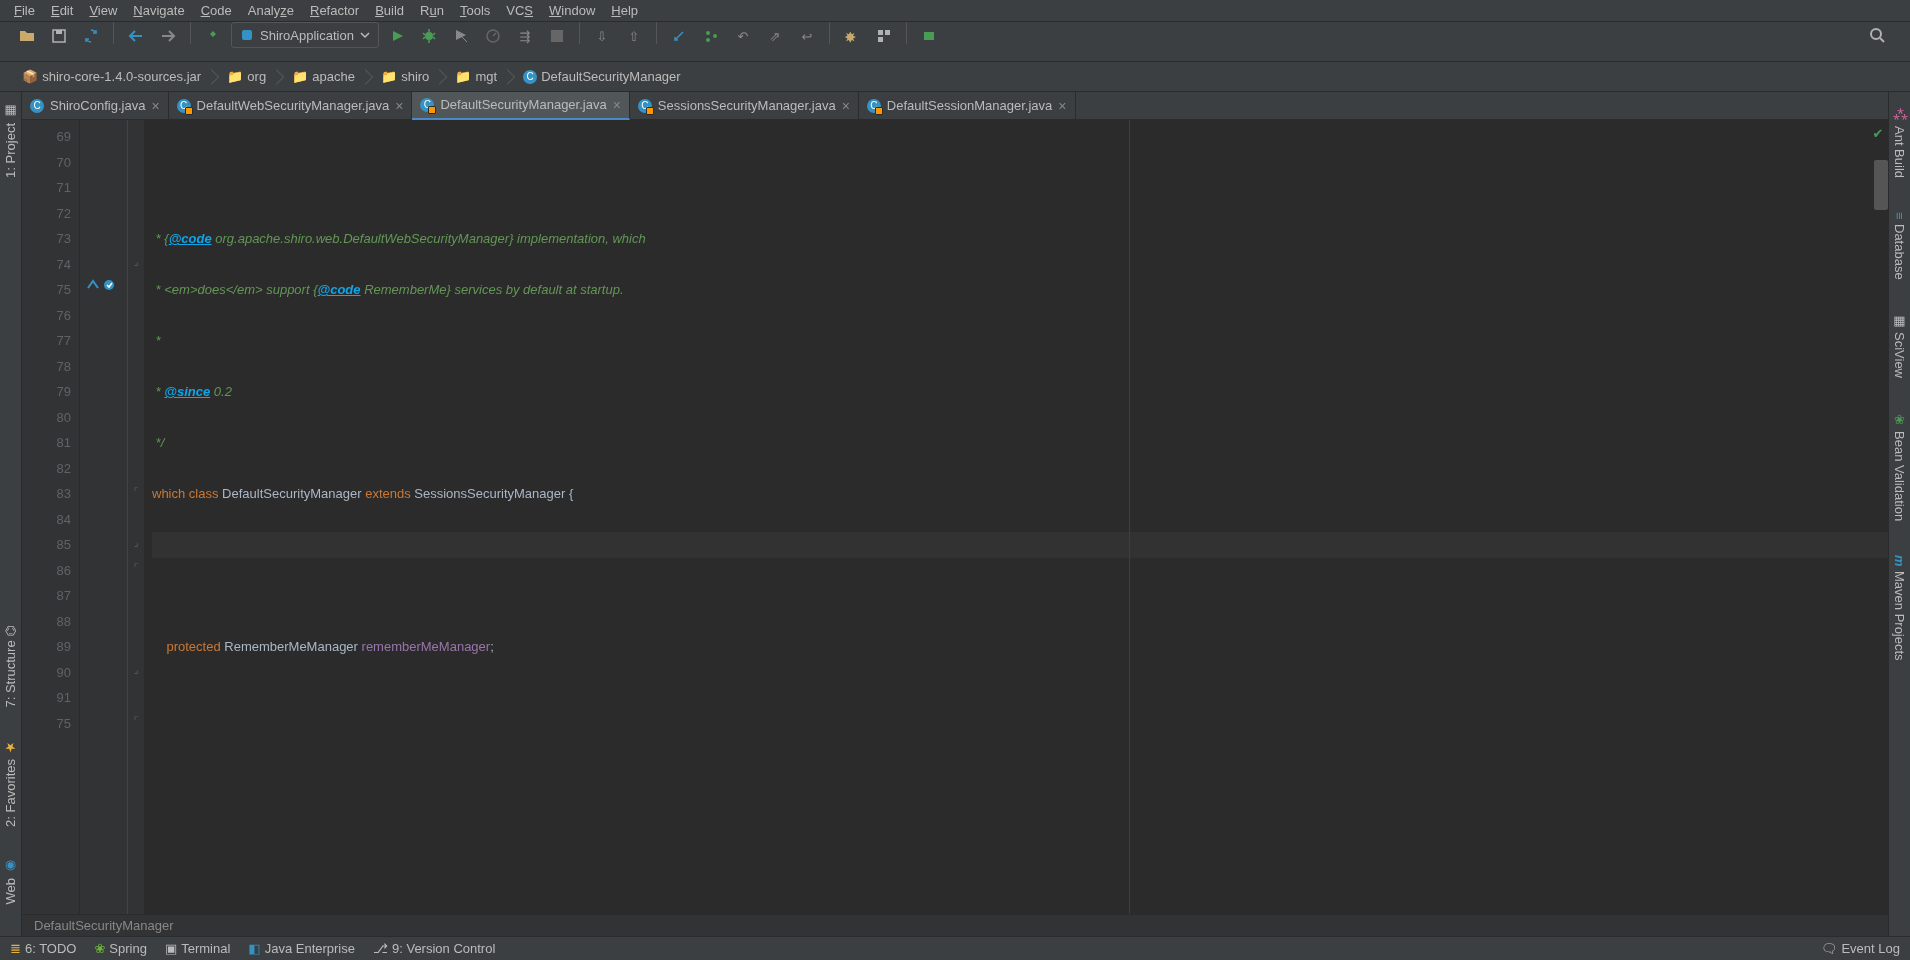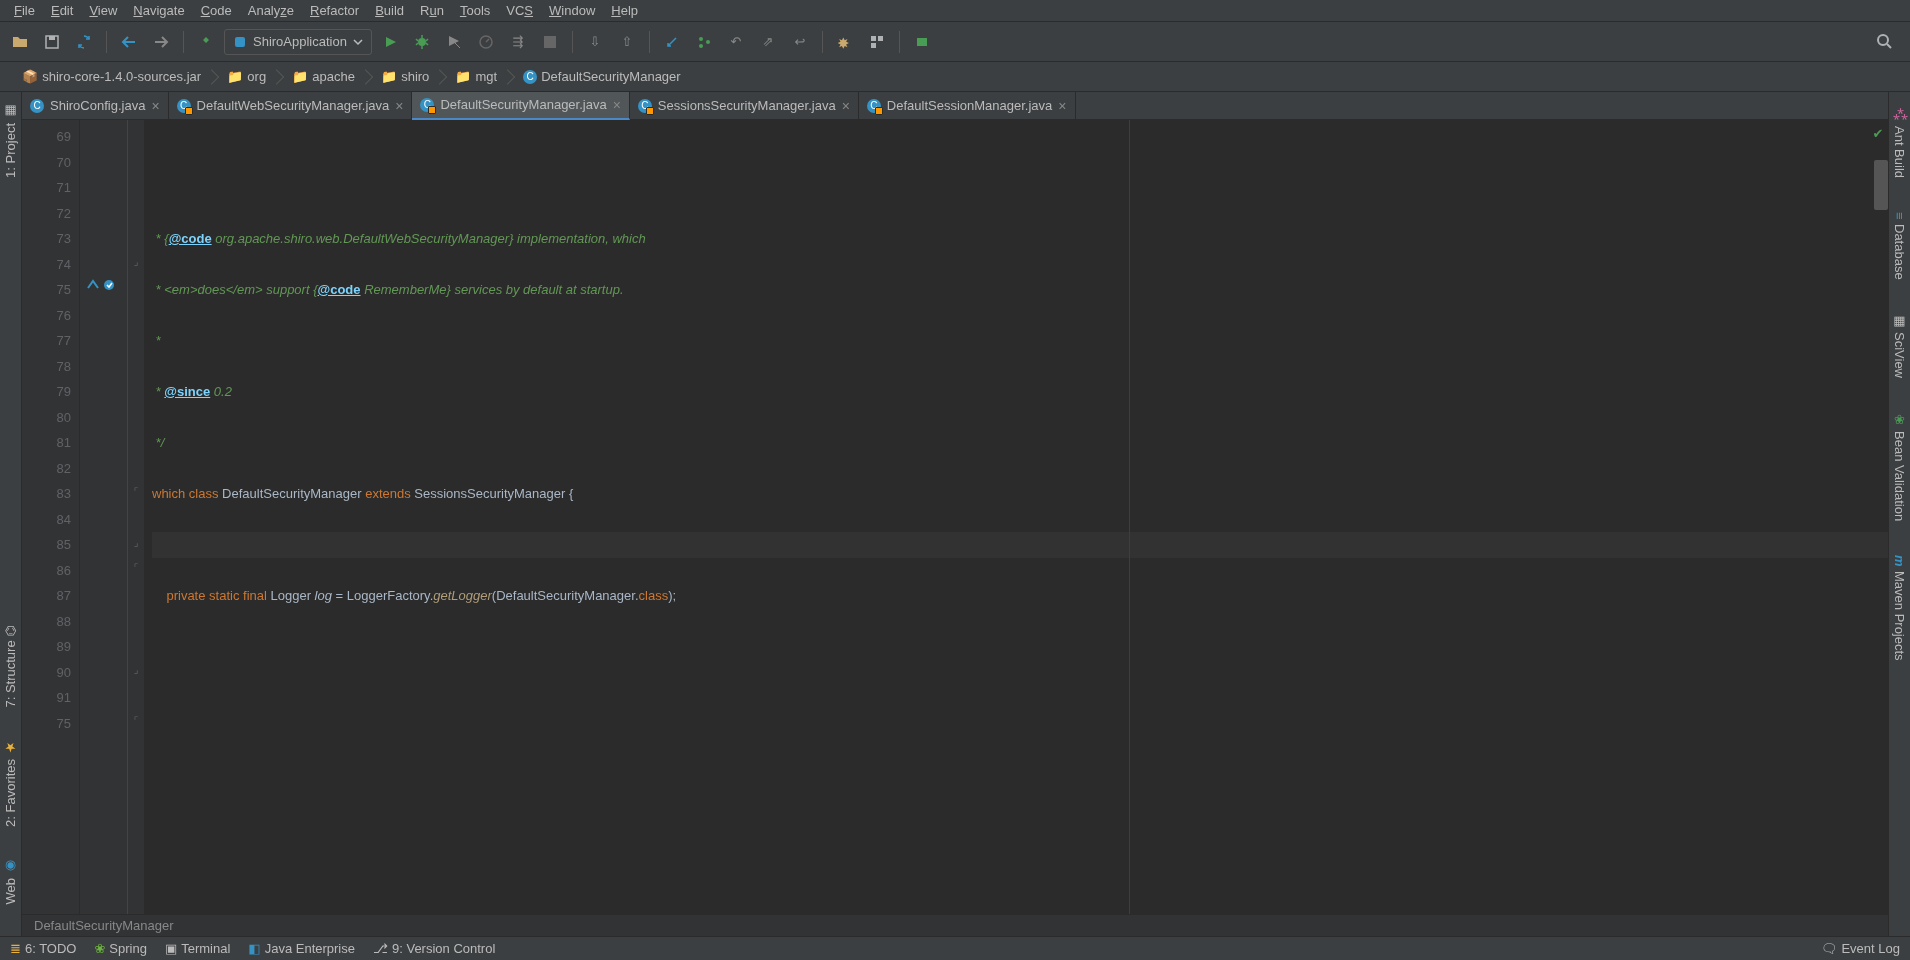--- a/index.html
+++ b/index.html
@@ -1,20 +1,20 @@
 <!DOCTYPE html>
 <html><head>
 <meta charset="utf-8">
 <style>
 *{margin:0;padding:0;box-sizing:border-box;font-family:"Segoe UI",Arial,sans-serif;font-size:13px;user-select:none}
 body{width:1910px;height:960px;background:#3c3f41;color:#bbb;display:flex;flex-direction:column;overflow:hidden}
 .menubar{display:flex;background:#3c3f41;height:22px;align-items:center;padding:0 6px;border-bottom:1px solid #2b2b2b}
 .menubar .item{padding:2px 8px;color:#bbb;cursor:pointer}
 .menubar .item u{text-decoration:underline}
-.toolbar{display:flex;align-items:center;background:#3c3f41;height:40px;padding:0 6px;gap:4px;border-bottom:1px solid #2b2b2b}
+.toolbar{display:flex;background:#3c3f41;height:40px;padding:0 13px;gap:4px;border-bottom:1px solid #2b2b2b}
 .tbtn{width:28px;height:28px;display:flex;align-items:center;justify-content:center;cursor:pointer;border-radius:2px;color:#afb1b3}
 .tsep{width:1px;height:22px;background:#555;margin:0 4px}
 .run-config{display:flex;align-items:center;background:#3c3f41;border:1px solid #555;border-radius:3px;height:26px;padding:0 8px;gap:6px;cursor:pointer}
 .breadcrumb{display:flex;align-items:center;background:#3c3f41;height:30px;padding:0 6px;border-bottom:1px solid #2b2b2b}
 .crumb{display:flex;align-items:center;padding:0 10px 0 16px;height:24px;color:#bbb;cursor:pointer;position:relative;gap:4px}
 .crumb::after{content:"";position:absolute;right:-6px;top:50%;transform:translateY(-50%) rotate(45deg);width:10px;height:10px;border-top:1px solid #555;border-right:1px solid #555}
 .crumb:last-child::after{display:none}
 .body{flex:1;display:flex;overflow:hidden}
 .left-rail{width:22px;background:#3c3f41;border-right:1px solid #2b2b2b;display:flex;flex-direction:column;align-items:center;padding-top:6px;gap:20px}
 .rail-label{writing-mode:vertical-rl;transform:rotate(180deg);color:#bbb;cursor:pointer;padding:6px 0;display:flex;align-items:center;gap:4px;white-space:nowrap}
@@ -26,21 +26,21 @@
 .tab.active{background:#515658;border-bottom:2px solid #4a88c7}
 .tab .close{color:#888;font-size:14px;cursor:pointer}
 .editor{flex:1;display:flex;overflow:hidden;position:relative}
 .gutter{width:58px;background:#313335;text-align:right;color:#606366;font-family:"Consolas","Monaco",monospace;font-size:14px;line-height:25.5px;padding:4px 8px 0 0;border-right:1px solid #2b2b2b}
 .gutter-icons{width:48px;background:#313335;border-right:1px solid #444;position:relative}
 .fold-col{width:16px;background:#313335;position:relative}
 .fold-mark{position:absolute;left:2px;width:12px;height:12px;color:#606366;font-size:10px;display:flex;align-items:center;justify-content:center}
 .code{flex:1;font-family:"Consolas","Monaco",monospace;font-size:14px;line-height:25.5px;padding:4px 0 0 8px;color:#a9b7c6;white-space:pre;background:#2b2b2b;position:relative}
 .code .line{height:25.5px}
 .c-comment{color:#629755;font-style:italic}
-.c-tag{color:#7dd3fc;font-weight:bold;text-decoration:underline}
+.c-tag{color:#0ea5e9;font-weight:bold;font-style:italic;text-decoration:underline}
 .c-kw{color:#cc7832}
 .c-cls{color:#a9b7c6}
 .c-field{color:#9876aa}
 .c-static{font-style:italic;color:#a9b7c6}
 .right-margin{position:absolute;top:0;bottom:0;left:985px;width:1px;background:#3c3f41}
 .bottom-bar{display:flex;align-items:center;background:#3c3f41;height:24px;padding:0 10px;border-top:1px solid #2b2b2b;gap:18px;color:#bbb}
 .bottom-bar .btool{display:flex;align-items:center;gap:4px;cursor:pointer}
 .breadcrumb-editor{background:#313335;height:22px;display:flex;align-items:center;padding:0 12px;color:#888;font-size:12px;border-top:1px solid #2b2b2b}
 .search-icon{margin-left:auto;padding-right:10px}
 .icon{display:inline-flex;align-items:center;justify-content:center}
@@ -318,22 +318,22 @@
         <div class="right-margin"></div>
         <div class="scroll-marker">✔</div>
         <div class="mini-scroll"></div>
 <div class="line"><span class="c-comment"> * {</span><span class="c-tag">@code</span><span class="c-comment"> org.apache.shiro.web.DefaultWebSecurityManager} implementation, which</span></div>
 <div class="line"><span class="c-comment"> * &lt;em&gt;does&lt;/em&gt; support {</span><span class="c-tag">@code</span><span class="c-comment"> RememberMe} services by default at startup.</span></div>
 <div class="line"><span class="c-comment"> *</span></div>
 <div class="line"><span class="c-comment"> * </span><span class="c-tag">@since</span><span class="c-comment"> 0.2</span></div>
 <div class="line"><span class="c-comment"> */</span></div>
 <div class="line"><span class="c-kw">which </span><span class="c-kw">class </span><span class="c-cls">DefaultSecurityManager </span><span class="c-kw">extends </span><span class="c-cls">SessionsSecurityManager {</span></div>
 <div class="line" style="background:#323232"> </div>
-<div class="line"><span class="c-kw">    private </span><span class="c-kw">static </span><span class="c-kw">final </span><span class="c-cls">Logger </span><span class="c-field c-static">log</span><span> = LoggerFactory.</span><span class="c-static" style="color:#b09d79">getLogger</span><span>(DefaultSecurityManager.</span><span class="c-kw">class</span><span>);</span></div>
 <div class="line"> </div>
+<div class="line"><span class="c-kw">    protected </span><span class="c-cls">RememberMeManager </span><span class="c-field">rememberMeManager</span><span>;</span></div>
 <div class="line"> </div>
 
 
 
 
 
 
 
 
 

